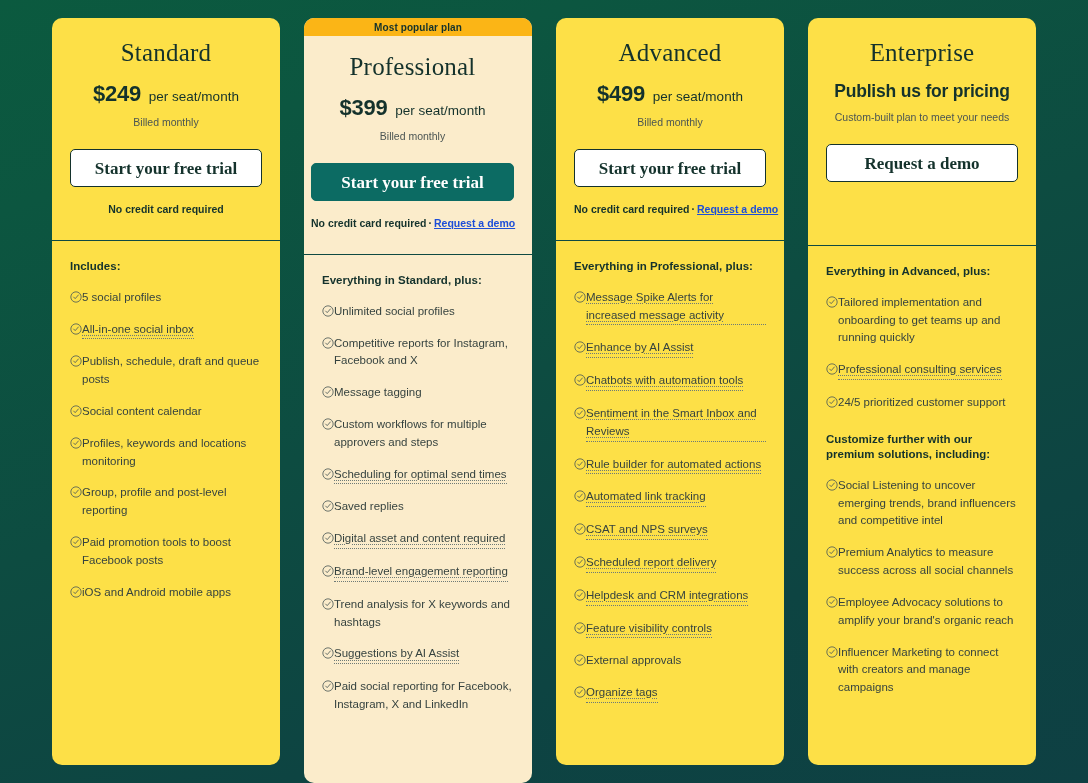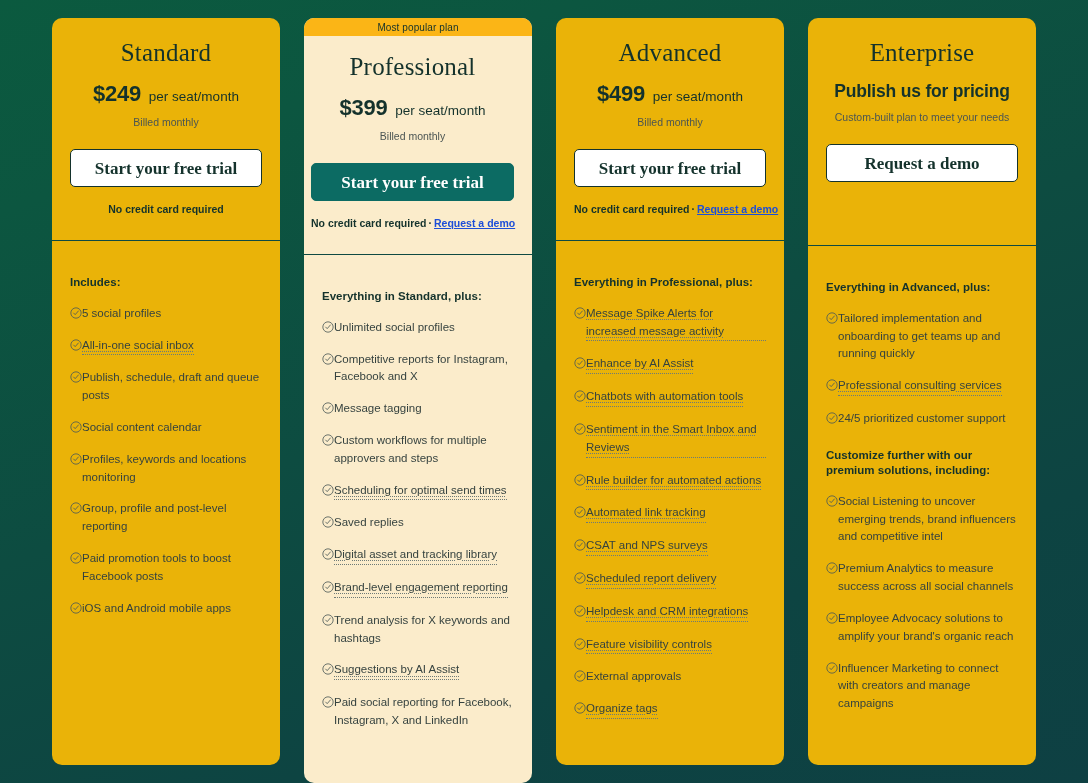--- a/index.html
+++ b/index.html
@@ -24,36 +24,36 @@
     width: 984px;
     display: flex;
     gap: 24px;
     align-items: flex-start;
   }
 
   .plan-card {
     width: 232px;
     border-radius: 10px;
     overflow: hidden;
-    background: #eab308;
+    background: #fde047;
     display: flex;
     flex-direction: column;
     min-height: 747px;
   }
 
   .plan-card.featured {
     background: #fbeccb;
     min-height: 765px;
   }
   .badge {
     height: 18px;
     background: #fbb516;
     color: #14322c;
     font-size: 10px;
-    font-weight: normal;
+    font-weight: bold;
     display: flex;
     align-items: center;
     justify-content: center;
     letter-spacing: 0.1px;
   }
 
   
   .card-header {
     padding: 20px 18px 0 18px;
     text-align: center;
@@ -148,21 +148,20 @@
     padding: 18px 18px 22px 18px;
     flex: 1 1 auto;
   }
 
   .features-title {
     font-size: 11.5px;
     font-weight: bold;
     color: #14322c;
     margin-bottom: 14px;
     line-height: 1.35;
-    margin-top: 16px;
   }
   .features-title.secondary {
     margin-top: 20px;
   }
 
   .feature-item {
     display: flex;
     align-items: flex-start;
     margin-bottom: 14px;
   }
@@ -351,21 +350,21 @@
           </span>
           <span class="feature-text">Saved replies</span>
         </div>
         <div class="feature-item">
           <span class="check-icon">
             <svg width="12" height="12" viewBox="0 0 16 16" fill="none">
               <circle cx="8" cy="8" r="6.9" stroke="#4d5a57" stroke-width="1.1" fill="none"></circle>
               <path d="M4.9 8.1 L6.9 10.2 L11.2 5.3" stroke="#4d5a57" stroke-width="1.1" fill="none" stroke-linecap="round" stroke-linejoin="round"></path>
             </svg>
           </span>
-          <span class="feature-text tipped">Digital asset and tracking library</span>
+          <span class="feature-text tipped">Digital asset and content required</span>
         </div>
         <div class="feature-item">
           <span class="check-icon">
             <svg width="12" height="12" viewBox="0 0 16 16" fill="none">
               <circle cx="8" cy="8" r="6.9" stroke="#4d5a57" stroke-width="1.1" fill="none"></circle>
               <path d="M4.9 8.1 L6.9 10.2 L11.2 5.3" stroke="#4d5a57" stroke-width="1.1" fill="none" stroke-linecap="round" stroke-linejoin="round"></path>
             </svg>
           </span>
           <span class="feature-text tipped">Brand-level engagement reporting</span>
         </div>

